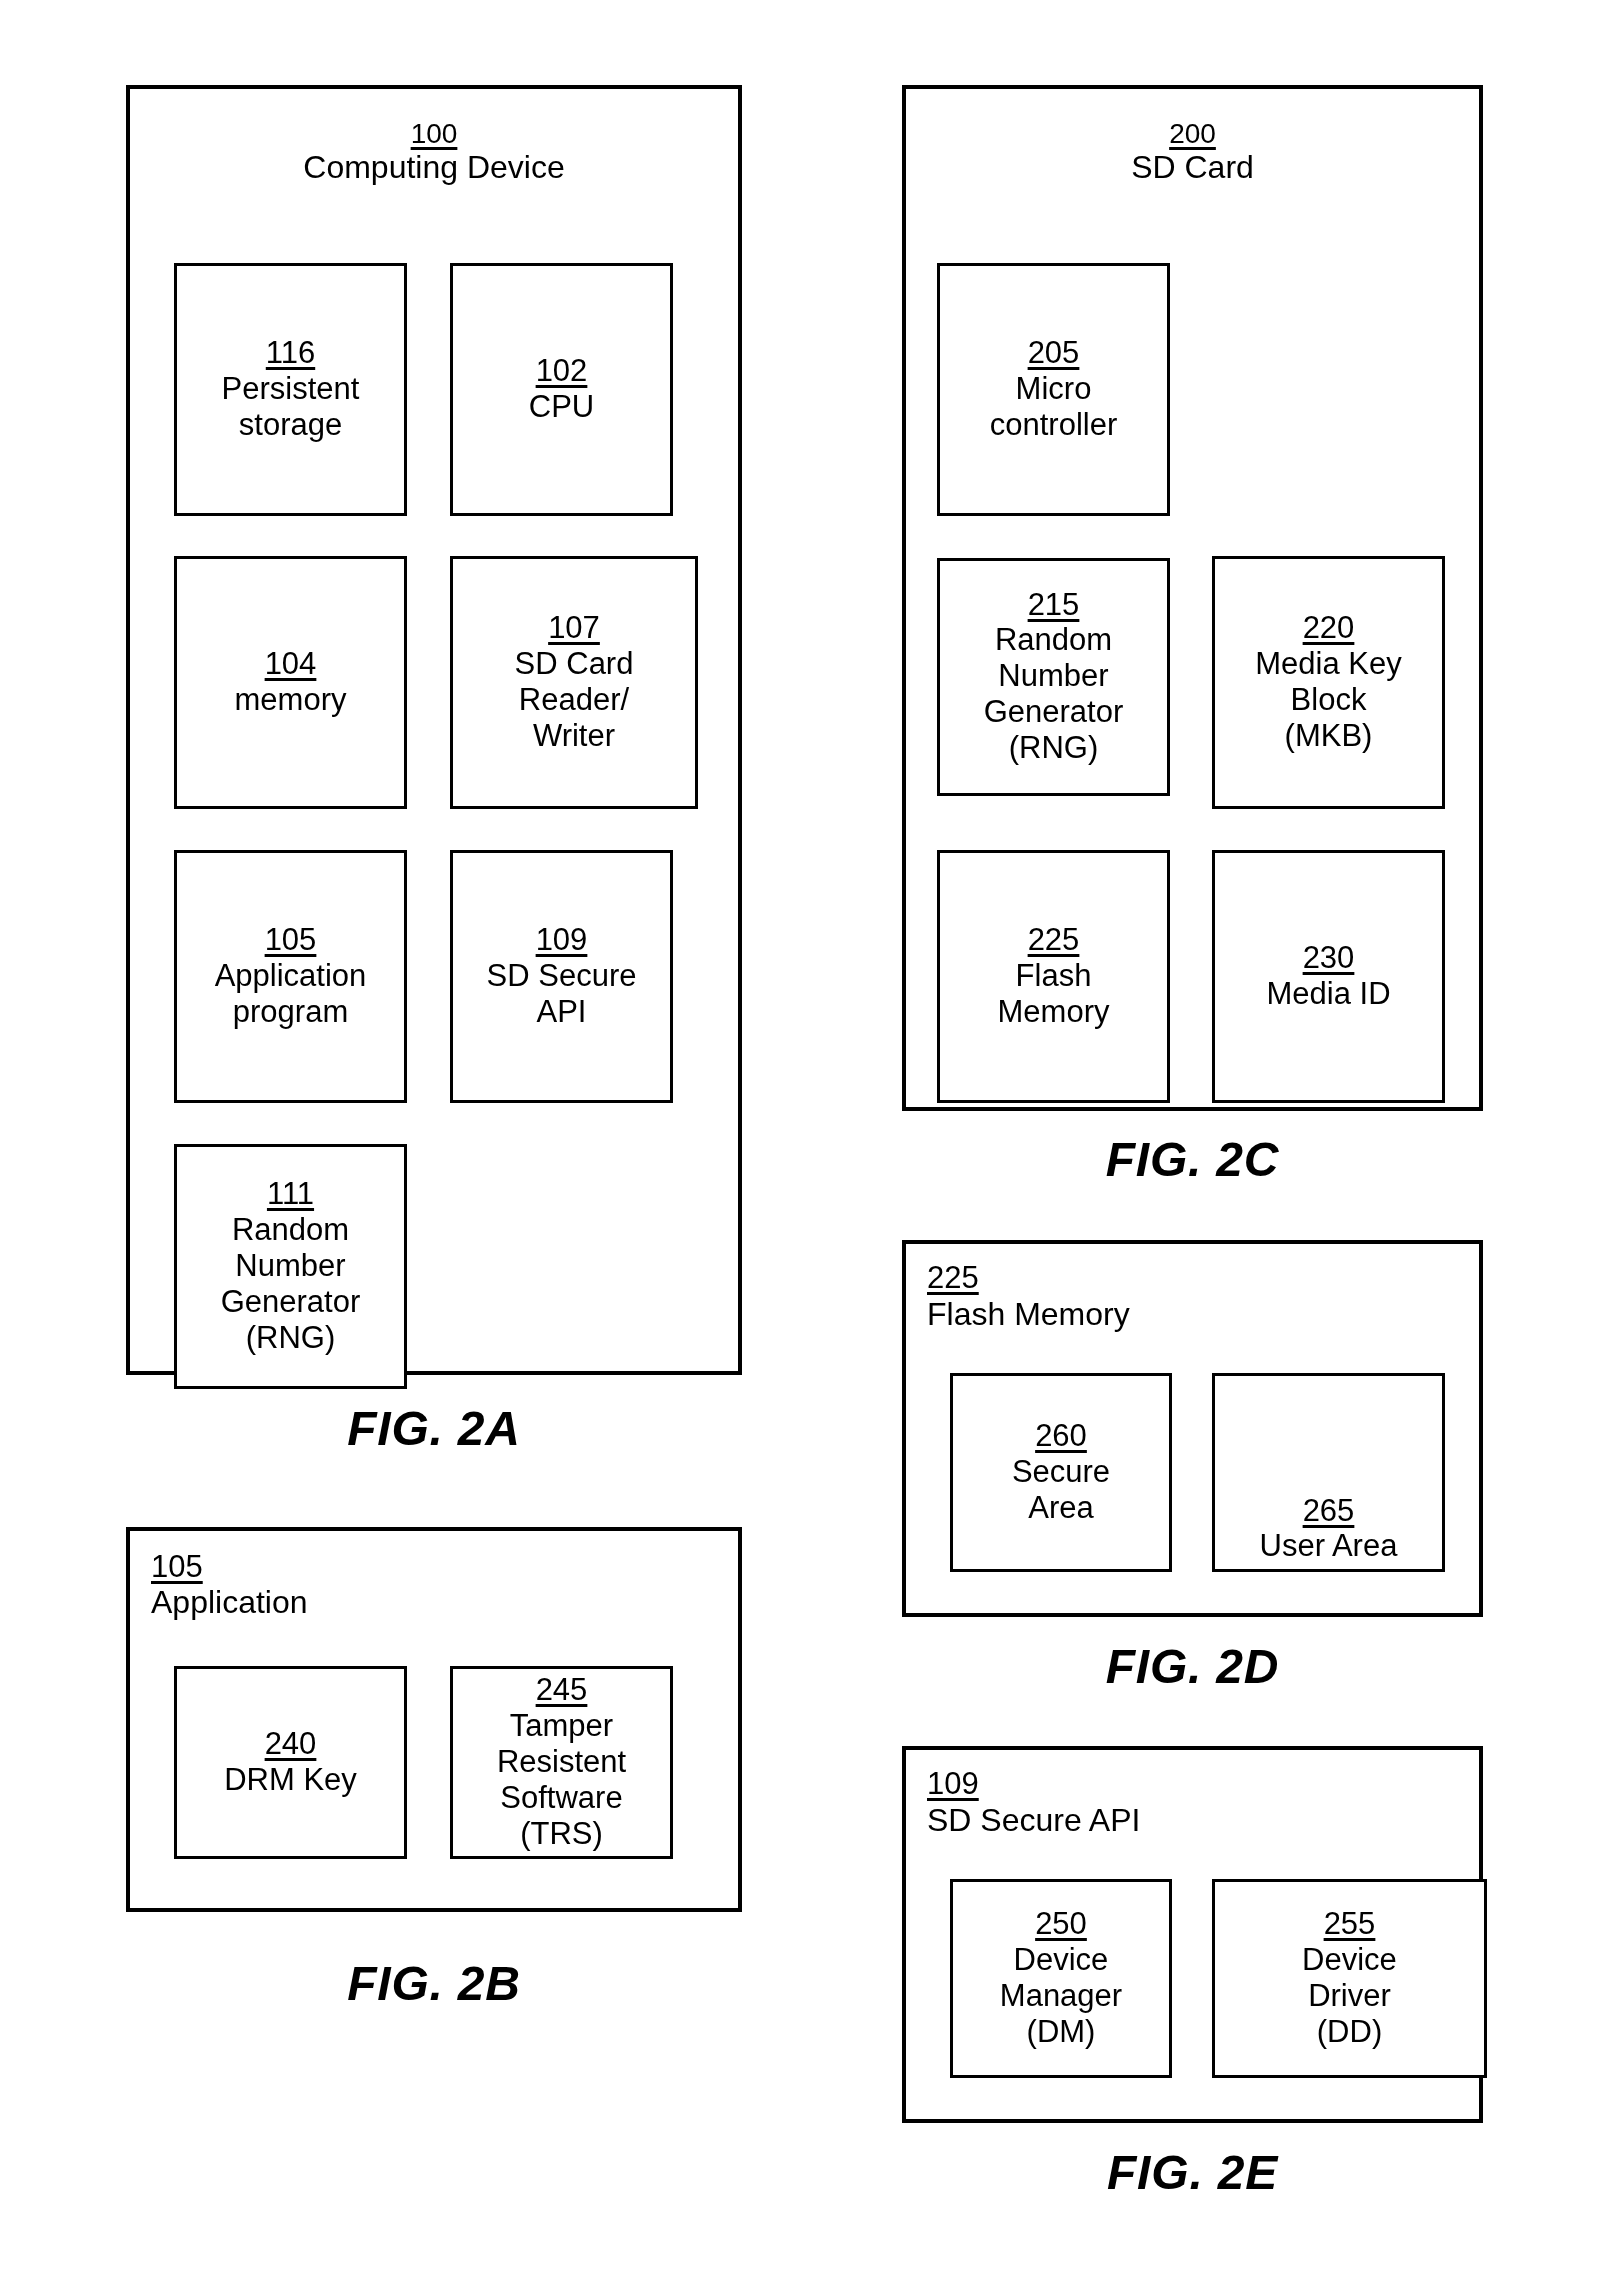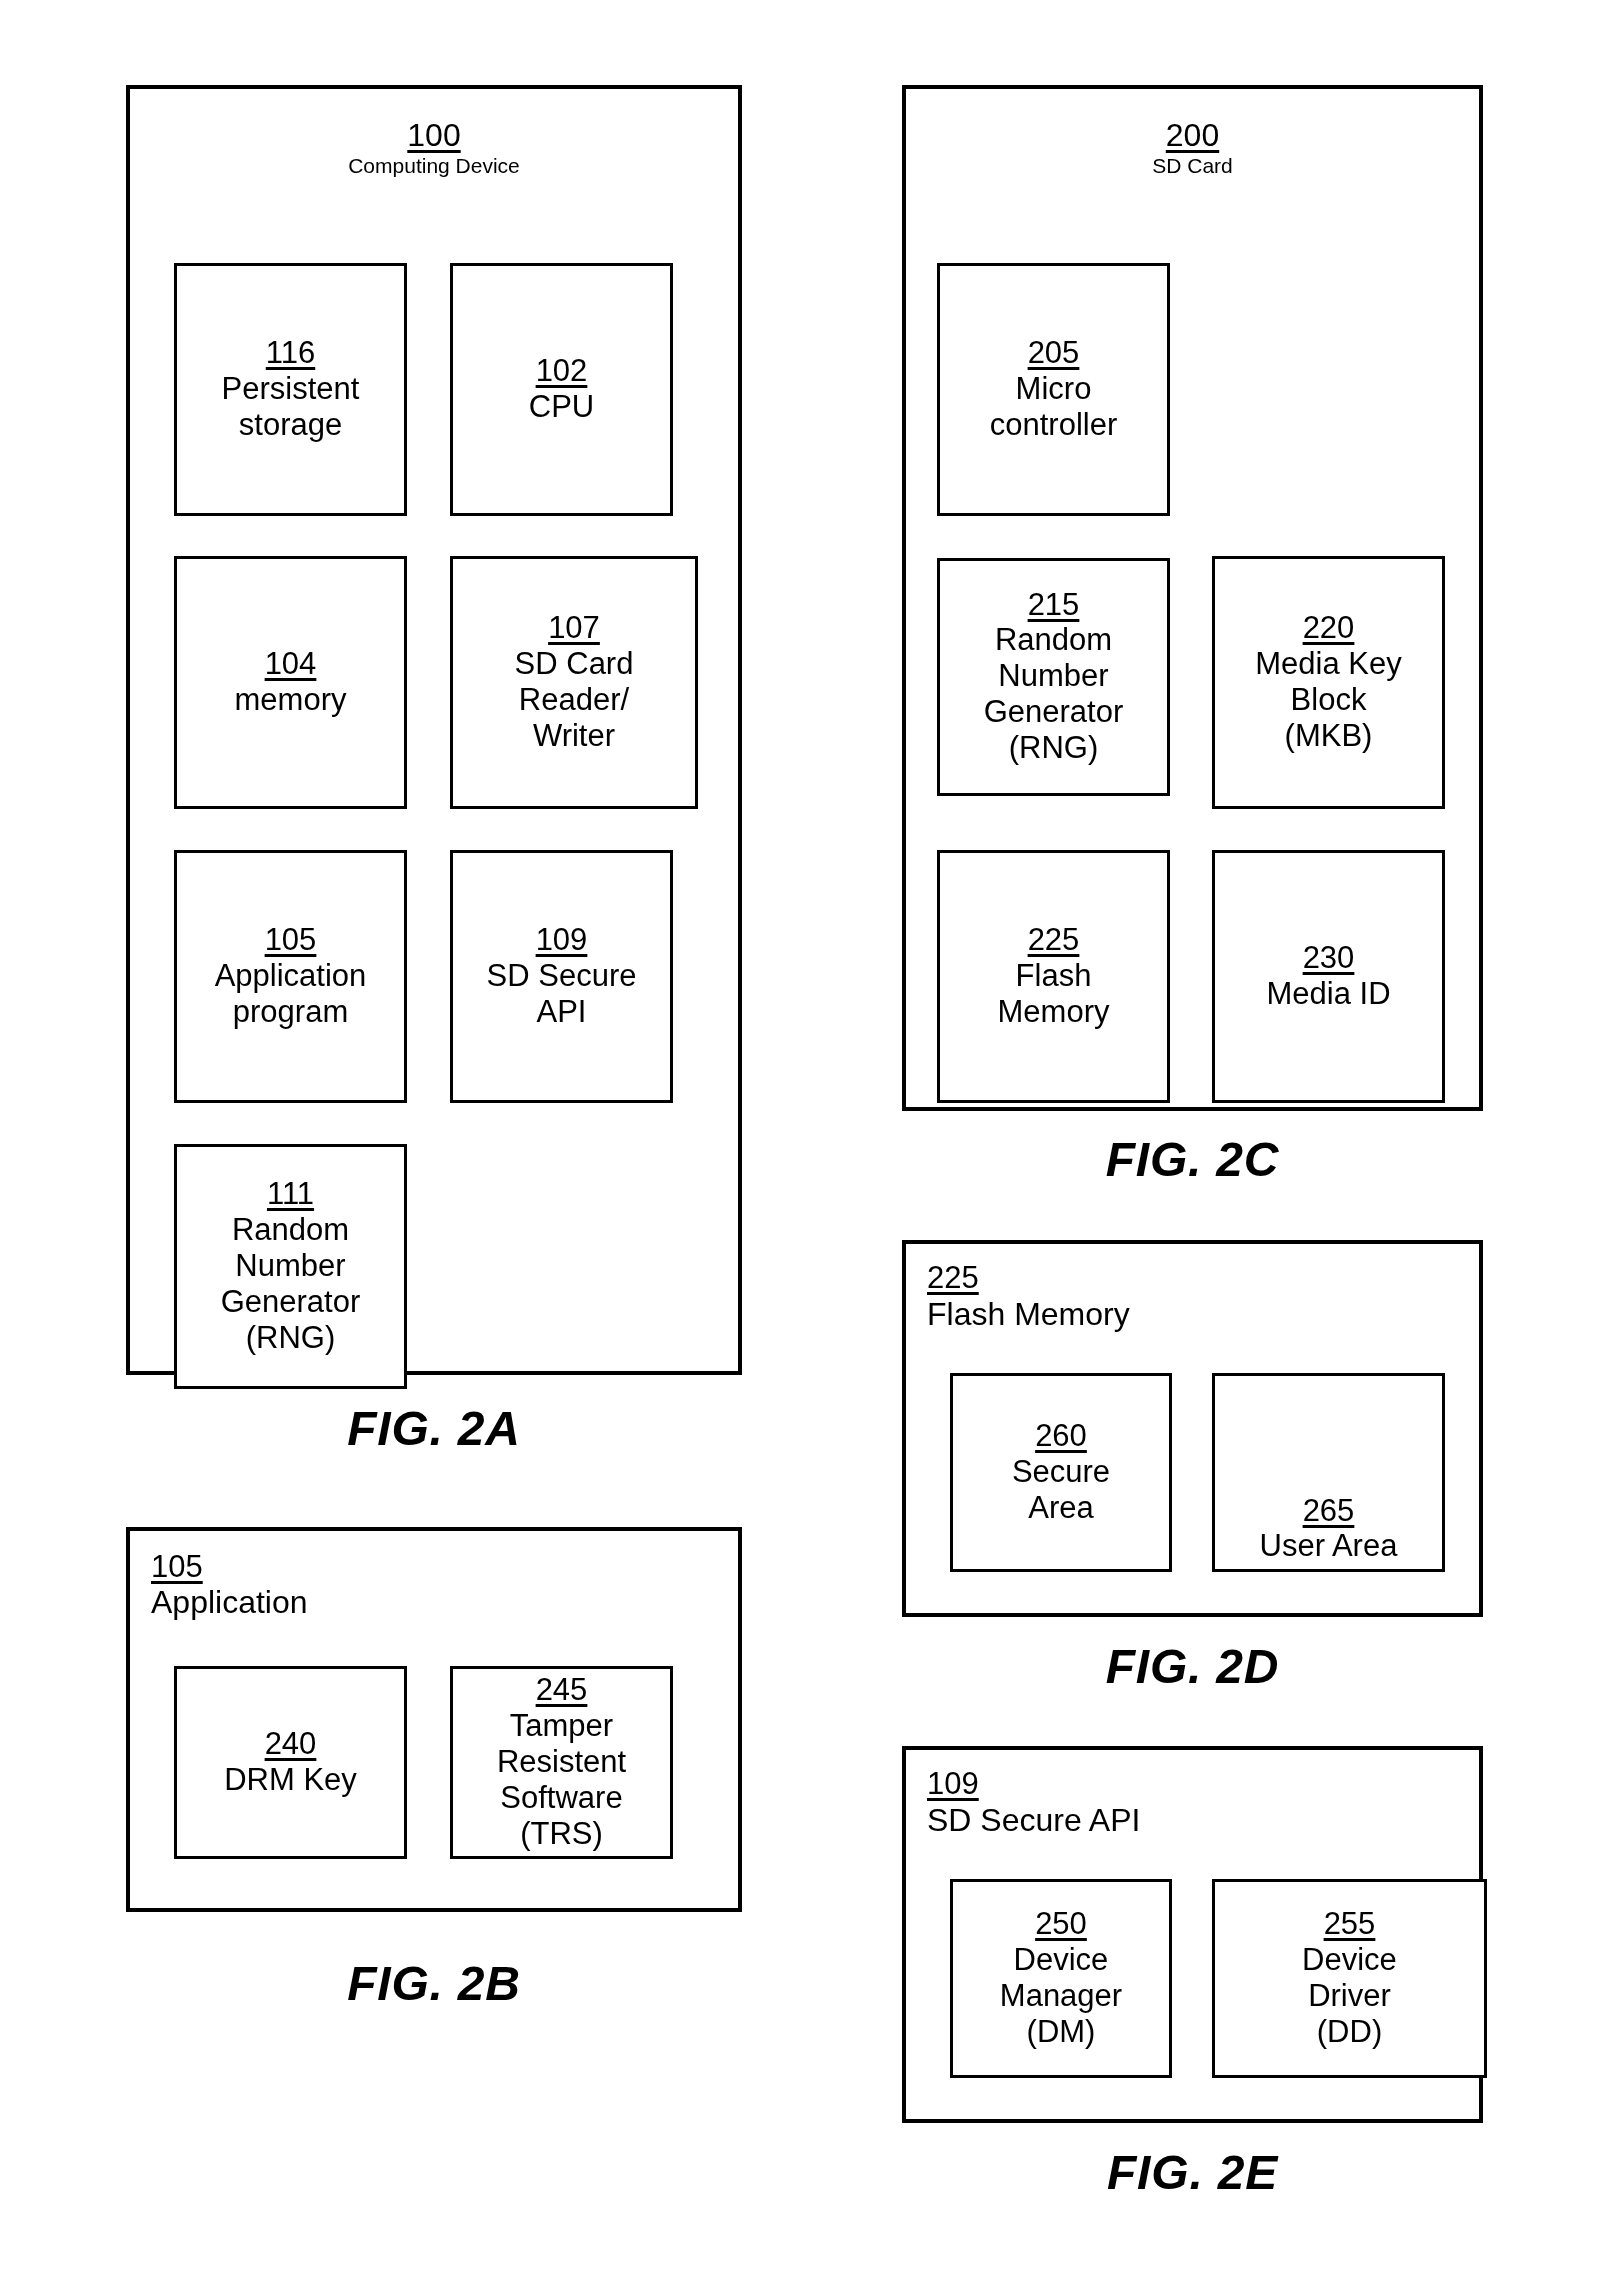--- a/index.html
+++ b/index.html
@@ -39,40 +39,40 @@
 
   
   .refnum {
     text-decoration: underline;
     text-underline-offset: 3.9px;
     text-decoration-thickness: 3.1px;
     font-size: 31px;
     line-height: 1.12;
     white-space: nowrap;
   }
-  .panel-head .refnum { font-size: 32px; }
+  .panel-head .refnum { font-size: 28px; }
 
   
   .cap {
     font-size: 31px;
     line-height: 1.16;
     white-space: pre-line;
   }
 
   
   .panel-head {
     position: absolute;
     left: 0;
     right: 0;
     text-align: center;
     display: flex;
     flex-direction: column;
     align-items: center;
   }
-  .panel-head .cap { font-size: 21px; }
+  .panel-head .cap { font-size: 32px; }
 
   
   .panel-head-left {
     position: absolute;
     text-align: left;
     display: flex;
     flex-direction: column;
     align-items: flex-start;
   }
   .panel-head-left .refnum { font-size: 31px; }

